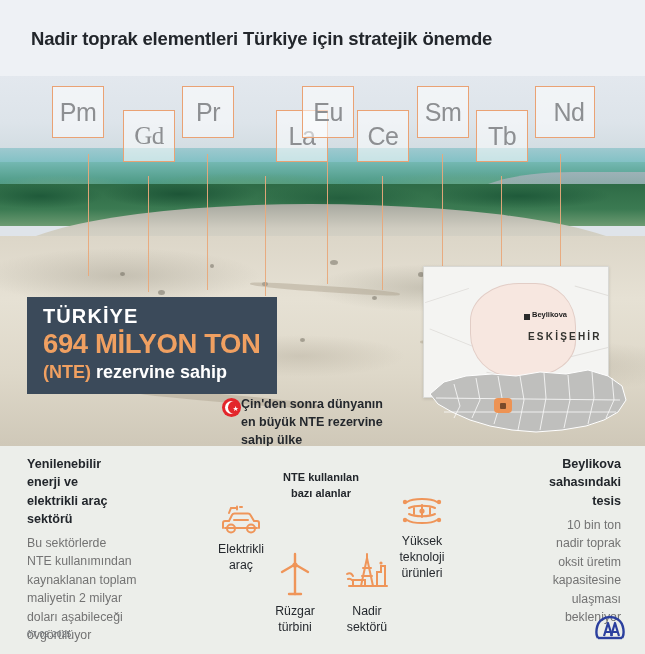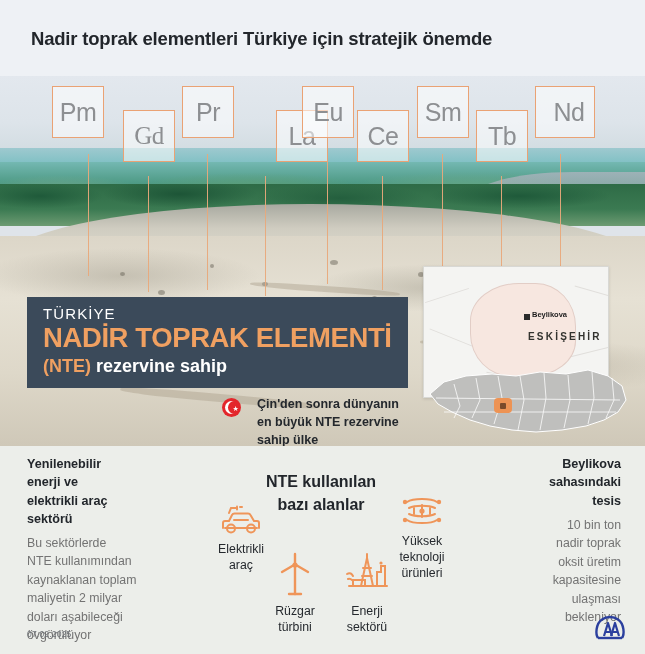--- a/index.html
+++ b/index.html
@@ -100,36 +100,36 @@
   }
 
   
   .statbox{
     position:absolute;left:27px;top:297px;
     background:#3b4a5a;
     padding:8px 16px 11px 16px;
     box-sizing:border-box;
   }
   .stat-kicker{
-    color:#ffffff;font-size:15px;font-weight:normal;letter-spacing:1.1px;
+    color:#ffffff;font-size:20px;font-weight:bold;letter-spacing:1.1px;
     margin-bottom:1px;
   }
   .stat-big{
     color:#f0a061;font-size:27.5px;font-weight:bold;line-height:1.08;
     letter-spacing:-0.4px;white-space:nowrap;
   }
   .stat-sub{
     font-size:18px;font-weight:600;color:#ffffff;margin-top:3px;white-space:nowrap;
   }
   .stat-sub .nte{color:#f0a061;}
 
   
   .flagnote{
     position:absolute;left:222px;top:396px;
-    display:flex;gap:16px;align-items:flex-start;
+    display:flex;gap:0;align-items:flex-start;
   }
   .flag-circle{
     width:19px;height:19px;border-radius:50%;background:#e3262b;
     position:relative;flex:0 0 auto;margin-top:2px;overflow:hidden;
   }
   .flag-circle .moon{
     position:absolute;left:3px;top:3px;width:13px;height:13px;border-radius:50%;
     background:#ffffff;
   }
   .flag-circle .moon2{
@@ -189,21 +189,21 @@
   }
   .col-right{
     position:absolute;right:24px;top:9px;width:136px;text-align:right;
   }
 
   .col-mid{
     position:absolute;left:196px;top:0;width:250px;height:208px;
   }
   .mid-head{
     position:absolute;left:0;top:24px;width:250px;text-align:center;
-    font-size:16px;font-weight:bold;color:#22262b;line-height:1.45;
+    font-size:11px;font-weight:bold;color:#22262b;line-height:1.45;
     white-space:pre-line;
   }
   .icon-item{position:absolute;text-align:center;}
   .icon-cap{
     font-size:12.3px;color:#25292e;line-height:1.3;white-space:pre-line;margin-top:2px;
   }
 
   
   .footer-date{
     position:absolute;left:27px;top:629px;font-size:8.5px;color:#6c7075;
@@ -284,21 +284,21 @@
     </div>
   <div class="el-box" style="left:476px;top:110px;width:50px;height:50px;">
       <span>Tb</span>
     </div>
   <div class="el-box" style="left:535px;top:86px;width:50px;height:50px;padding-left:8px;">
       <span>Nd</span>
     </div>
 
   <div class="statbox">
     <div class="stat-kicker">TÜRKİYE</div>
-    <div class="stat-big">NADİR TOPRAK ELEMENTİ</div>
+    <div class="stat-big">694 MİLYON TON</div>
     <div class="stat-sub"><span class="nte">(NTE)</span><span> rezervine sahip</span></div>
   </div>
 
   <div class="flagnote">
     <div class="flag-circle">
       <div class="moon"></div>
       <div class="moon2"></div>
       <div class="star">★</div>
     </div>
     <div class="flagnote-text">Çin'den sonra dünyanın
@@ -395,21 +395,21 @@
             <path d="M24,6 L18,34 M24,6 L30,34 M20,16 L28,16 M19,24 L29,24"></path>
             <path d="M24,2 L24,6"></path>
             <path d="M34,20 L34,34 L42,34 L42,14 L38,14 L38,20 Z"></path>
             <path d="M10,28 L10,34 L22,34 L22,28 Z"></path>
             <path d="M4,22 C7,20 9,22 10,24"></path>
             <path d="M5,27 C7,26 8,27 9,28"></path>
             <path d="M6,34 L44,34"></path>
           </g>
           <circle cx="38" cy="11" r="1.6" fill="#ef9559"></circle>
         </svg>
-        <div class="icon-cap">Enerji
+        <div class="icon-cap">Nadir
 sektörü</div>
       </div>
 
       <div class="icon-item" style="left:180px;top:48px;width:92px;">
         <svg width="46" height="34" viewBox="0 0 46 34">
           <g stroke="#ef9559" stroke-width="2" fill="none" stroke-linecap="round">
             <path d="M8,8 C14,4 32,4 38,8"></path>
             <path d="M10,14 C16,11 30,11 36,14"></path>
             <path d="M10,20 C16,23 30,23 36,20"></path>
             <path d="M8,26 C14,30 32,30 38,26"></path>

